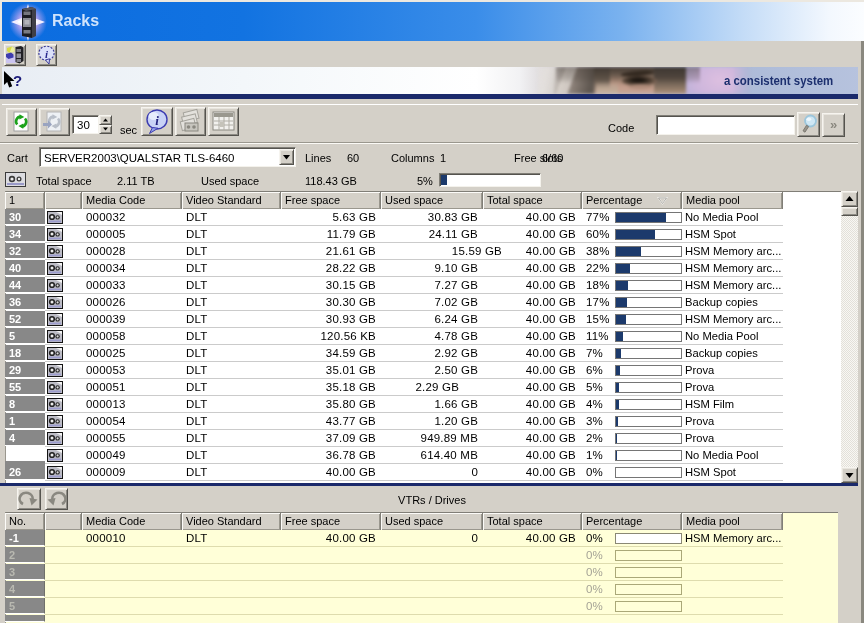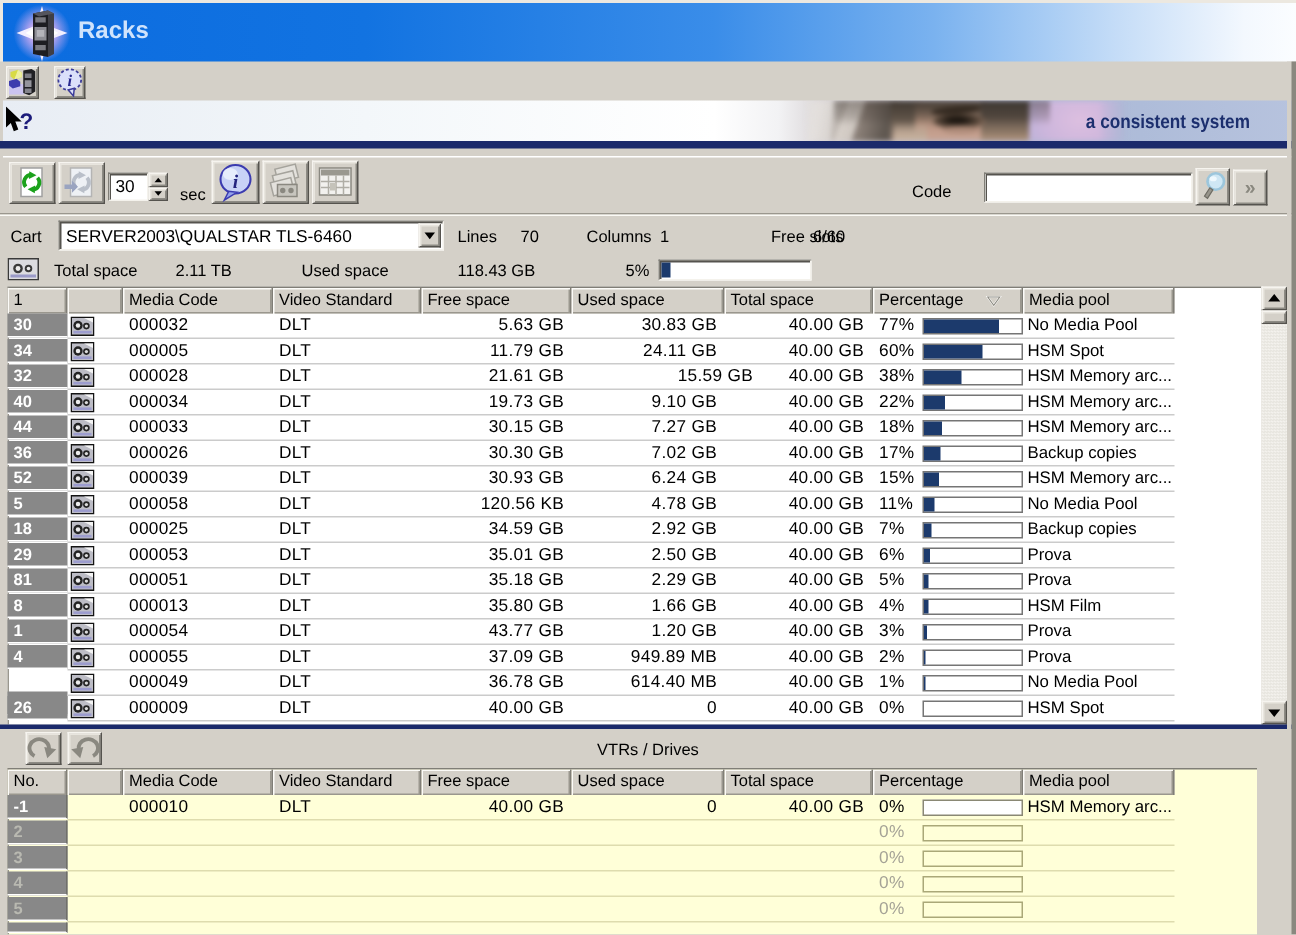--- a/index.html
+++ b/index.html
@@ -191,21 +191,21 @@
 <div class="tbtn" style="left:822px;top:113px;width:23px;height:24px;color:#8a887f;font-size:13px;font-weight:bold;text-align:center;line-height:21px">»</div>
 
 <div class="lb" style="left:7px;top:152px">Cart</div>
 <div class="ed" style="left:39px;top:147px;width:257px;height:20px;font-size:11.5px;padding:4px 0 0 4px">SERVER2003\QUALSTAR TLS-6460</div>
 <div class="tbtn" style="left:279px;top:149px;width:15px;height:16px">
     <svg width="13" height="14" viewBox="0 0 13 14">
       <path d="M6.5 9.5 L10 5 L3 5 Z" fill="#000"></path>
     </svg>
   </div>
 <div class="lb" style="left:305px;top:152px">Lines</div>
-<div class="lb" style="left:347px;top:152px">70</div>
+<div class="lb" style="left:347px;top:152px">60</div>
 <div class="lb" style="left:391px;top:152px">Columns</div>
 <div class="lb" style="left:440px;top:152px">1</div>
 <div class="lb" style="left:514px;top:152px">Free slots</div>
 <div class="lb" style="left:542px;top:152px">6/60</div>
 
 <svg class="abs" style="left:5px;top:172px" width="21" height="15" viewBox="0 0 21 15">
  <rect width="21" height="15" fill="#3a3a3a"></rect>
  <rect x="1" y="1" width="19" height="13" fill="#dcdce0"></rect>
  <circle cx="7" cy="7" r="3.2" fill="#3a3a3a"></circle>
     <circle cx="7" cy="7" r="1.6" fill="#ececec"></circle>
@@ -317,21 +317,21 @@
       <path d="M9 1 L15 1 L15 4 Z" fill="#f4f4f4"></path>
       <circle cx="5" cy="6" r="3.1" fill="#232323"></circle>
       <circle cx="5" cy="6" r="1.5" fill="#ececec"></circle>
       <circle cx="10.6" cy="6.4" r="2.2" fill="#232323"></circle>
       <circle cx="10.6" cy="6.4" r="1.1" fill="#dcdcdc"></circle>
       <rect x="2" y="9.6" width="12" height="1.7" fill="#9c9cce"></rect>
     </svg>
   </div>
 <div class="rt" style="left:86px;top:260px;width:94px">000034</div>
 <div class="rt" style="left:186px;top:260px;width:93px">DLT</div>
-<div class="rt r" style="left:282px;top:260px;width:94px">19.73 GB</div>
+<div class="rt r" style="left:282px;top:260px;width:94px">28.22 GB</div>
 <div class="rt r" style="left:384px;top:260px;width:94px">9.10 GB</div>
 <div class="rt r" style="left:486px;top:260px;width:90px">40.00 GB</div>
 <div class="rt" style="left:586px;top:260px;width:60px">22%</div>
 <div class="pb" style="top:263px">
     <i style="width:14px"></i>
   </div>
 <div class="rt mp" style="left:685px;top:260px;width:98px">HSM Memory arc...</div>
 <div class="rl" style="top:276px"></div>
 <div class="rh" style="top:277px">44</div>
 <div class="ric" style="top:279px">
@@ -470,37 +470,37 @@
 <div class="rt" style="left:186px;top:362px;width:93px">DLT</div>
 <div class="rt r" style="left:282px;top:362px;width:94px">35.01 GB</div>
 <div class="rt r" style="left:384px;top:362px;width:94px">2.50 GB</div>
 <div class="rt r" style="left:486px;top:362px;width:90px">40.00 GB</div>
 <div class="rt" style="left:586px;top:362px;width:60px">6%</div>
 <div class="pb" style="top:365px">
     <i style="width:4px"></i>
   </div>
 <div class="rt mp" style="left:685px;top:362px;width:98px">Prova</div>
 <div class="rl" style="top:378px"></div>
-<div class="rh" style="top:379px">81</div>
+<div class="rh" style="top:379px">55</div>
 <div class="ric" style="top:381px">
     <svg width="16" height="13" viewBox="0 0 16 13">
       <rect width="16" height="13" fill="#141414"></rect>
       <rect x="1" y="1" width="14" height="11" fill="#bdbdc6"></rect>
       <path d="M9 1 L15 1 L15 4 Z" fill="#f4f4f4"></path>
       <circle cx="5" cy="6" r="3.1" fill="#232323"></circle>
       <circle cx="5" cy="6" r="1.5" fill="#ececec"></circle>
       <circle cx="10.6" cy="6.4" r="2.2" fill="#232323"></circle>
       <circle cx="10.6" cy="6.4" r="1.1" fill="#dcdcdc"></circle>
       <rect x="2" y="9.6" width="12" height="1.7" fill="#9c9cce"></rect>
     </svg>
   </div>
 <div class="rt" style="left:86px;top:379px;width:94px">000051</div>
 <div class="rt" style="left:186px;top:379px;width:93px">DLT</div>
 <div class="rt r" style="left:282px;top:379px;width:94px">35.18 GB</div>
-<div class="rt r" style="left:384px;top:379px;width:94px">2.29 GB</div>
+<div class="rt r" style="left:365px;top:379px;width:94px">2.29 GB</div>
 <div class="rt r" style="left:486px;top:379px;width:90px">40.00 GB</div>
 <div class="rt" style="left:586px;top:379px;width:60px">5%</div>
 <div class="pb" style="top:382px">
     <i style="width:3px"></i>
   </div>
 <div class="rt mp" style="left:685px;top:379px;width:98px">Prova</div>
 <div class="rl" style="top:395px"></div>
 <div class="rh" style="top:396px">8</div>
 <div class="ric" style="top:398px">
     <svg width="16" height="13" viewBox="0 0 16 13">

